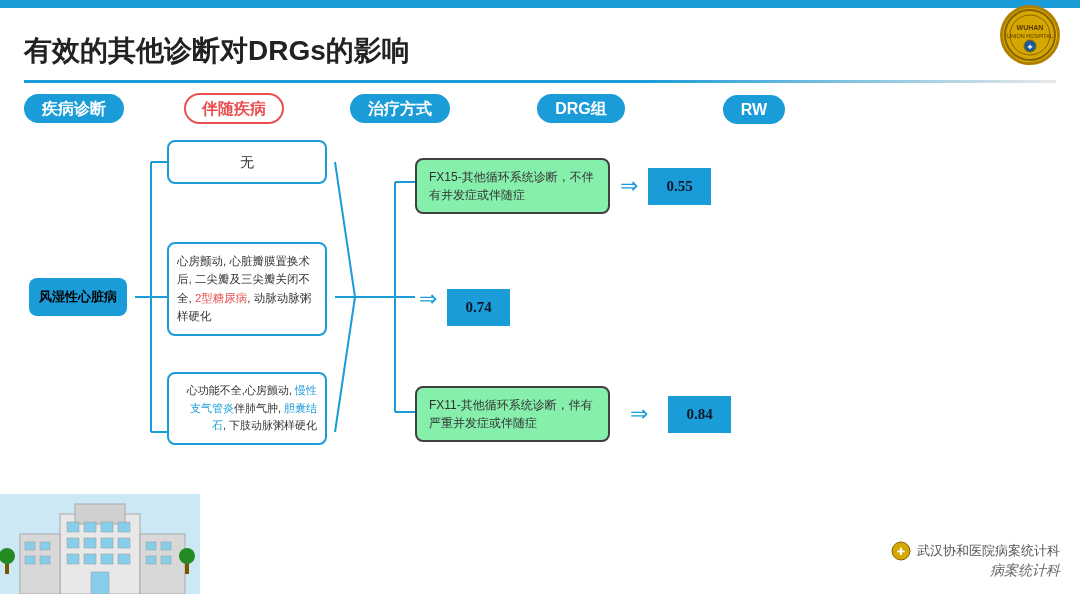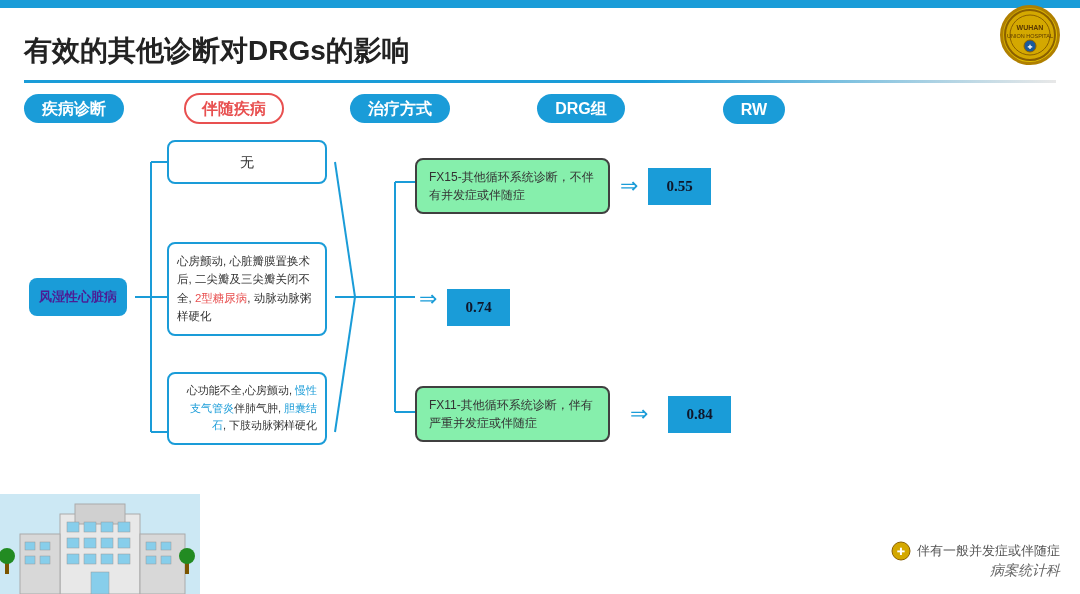--- a/index.html
+++ b/index.html
@@ -64,21 +64,21 @@
       border: 2px solid #e85050;
       border-radius: 20px;
       padding: 5px 16px;
       font-size: 16px;
       font-weight: bold;
     }
 
     
     .disease-box {
       background: #1a9cd8;
-      color: #4c1d95;
+      color: #000000;
       border-radius: 8px;
       padding: 10px 14px;
       font-size: 14px;
       font-weight: bold;
       text-align: center;
       white-space: nowrap;
       align-self: center;
       margin-right: 8px;
     }
 
@@ -368,21 +368,21 @@
     </svg>
   </div>
 
   <div class="logo-area">
     <div style="display:flex; align-items:center; justify-content:flex-end; gap:6px;">
 
       <svg width="20" height="20">
         <circle cx="10" cy="10" r="9" fill="#d4a800" stroke="#8b6000" stroke-width="1"></circle>
         <text x="10" y="14" text-anchor="middle" font-size="10" fill="white">✚</text>
       </svg>
-      <span style="font-size:13px; color:#555;">伴有一般并发症或伴随症</span>
+      <span style="font-size:13px; color:#555;">武汉协和医院病案统计科</span>
     </div>
     <div style="text-align:right;">
       <span style="font-size:14px; color:#666; font-style:italic;">病案统计科</span>
       <br>
     </div>
   </div>
 
 </div>
 
 </body></html>

